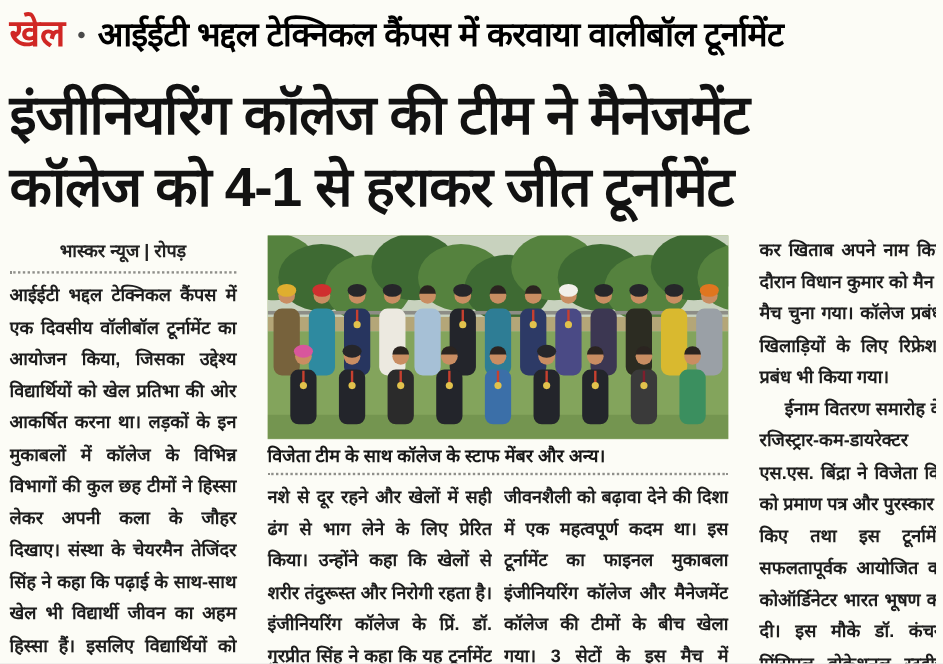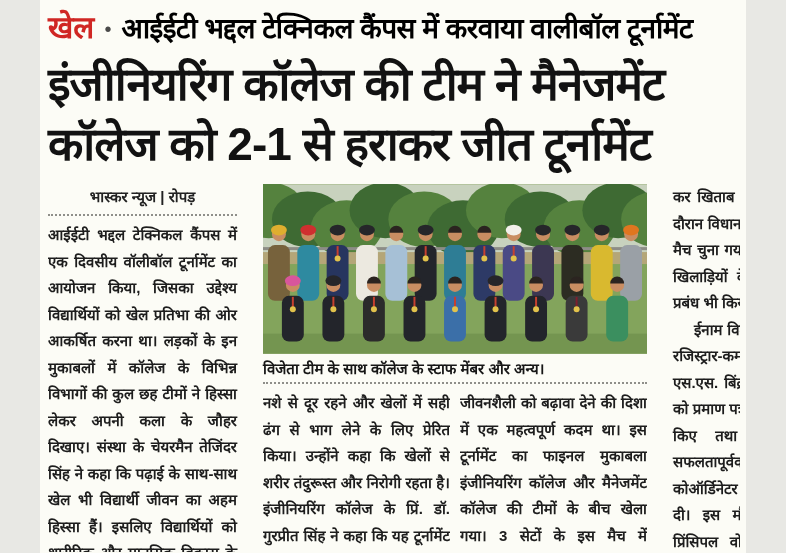--- a/index.html
+++ b/index.html
@@ -1,33 +1,33 @@
 <!DOCTYPE html>
 <html lang="hi"><head>
 <meta charset="utf-8">
 <style>
   html,body{margin:0;padding:0;background:#e8e8e4;}
   .page{
     position:relative;
-    width:706px;height:553px;
+    width:786px;height:553px;
     margin:0 auto;
     background:#fcfcf6;
     overflow:hidden;
     font-family:"Liberation Sans","DejaVu Sans",sans-serif;
     color:#1b1b1b;
     box-sizing:border-box;
     padding:6px 6px 0 8px;
   }
   
   .kicker{display:flex;align-items:baseline;gap:10px;height:44px;line-height:44px;white-space:nowrap;}
   .kicker-label{font-size:31px;font-weight:800;color:#d02724;}
   .kicker-bullet{font-size:20px;color:#4a4a4a;transform:translateY(-2px);}
   .kicker-title{font-size:28px;font-weight:800;color:#000000;letter-spacing:-.5px;}
   
-  .headline{margin-top:4px;font-size:46px;line-height:60px;font-weight:800;color:#121212;letter-spacing:-1px;}
+  .headline{margin-top:16px;font-size:46px;line-height:60px;font-weight:800;color:#121212;letter-spacing:-1px;}
   .headline div{white-space:nowrap;}
   
   .columns{display:flex;gap:26px;margin-top:10px;height:368px;overflow:hidden;}
   .col-left,.col-right{width:189px;flex:0 0 189px;}
   .col-center{width:384px;flex:0 0 384px;}
   .byline{font-size:15px;font-weight:800;text-align:center;color:#222;padding:2px 0 6px 0;}
   .dotted{border-bottom:2px dotted #8f8f8a;height:0;margin:2px 0 6px 0;}
   .bodytext{
     font-size:15px;line-height:26.5px;font-weight:700;color:#1d1d1d;
     text-align:justify;
@@ -47,21 +47,21 @@
 <div class="page">
 
   <div class="kicker">
     <span class="kicker-label">खेल</span>
     <span class="kicker-bullet">•</span>
     <span class="kicker-title">आईईटी भद्दल टेक्निकल कैंपस में करवाया वालीबॉल टूर्नामेंट</span>
   </div>
 
   <div class="headline">
     <div>इंजीनियरिंग कॉलेज की टीम ने मैनेजमेंट</div>
-    <div>कॉलेज को 2-1 से हराकर जीत टूर्नामेंट</div>
+    <div>कॉलेज को 4-1 से हराकर जीत टूर्नामेंट</div>
   </div>
 
   <div class="columns">
 
     <div class="col-left">
       <div class="byline">भास्कर न्यूज | रोपड़</div>
       <div class="dotted"></div>
       <div class="bodytext">आईईटी भद्दल टेक्निकल कैंपस में एक दिवसीय वॉलीबॉल टूर्नामेंट का आयोजन किया, जिसका उद्देश्य विद्यार्थियों को खेल प्रतिभा की ओर आकर्षित करना था। लड़कों के इन मुकाबलों में कॉलेज के विभिन्न विभागों की कुल छह टीमों ने हिस्सा लेकर अपनी कला के जौहर दिखाए। संस्था के चेयरमैन तेजिंदर सिंह ने कहा कि पढ़ाई के साथ-साथ खेल भी विद्यार्थी जीवन का अहम हिस्सा हैं। इसलिए विद्यार्थियों को शारीरिक और मानसिक विकास के लिए पढ़ाई के साथ खेलों में भी बढ़-चढ़कर हिस्सा लेना चाहिए। कॉलेज के रजिस्ट्रार-कम-डायरेक्टर डॉ. एसएस बिंद्रा ने विद्यार्थियों को</div>
     </div>
 

